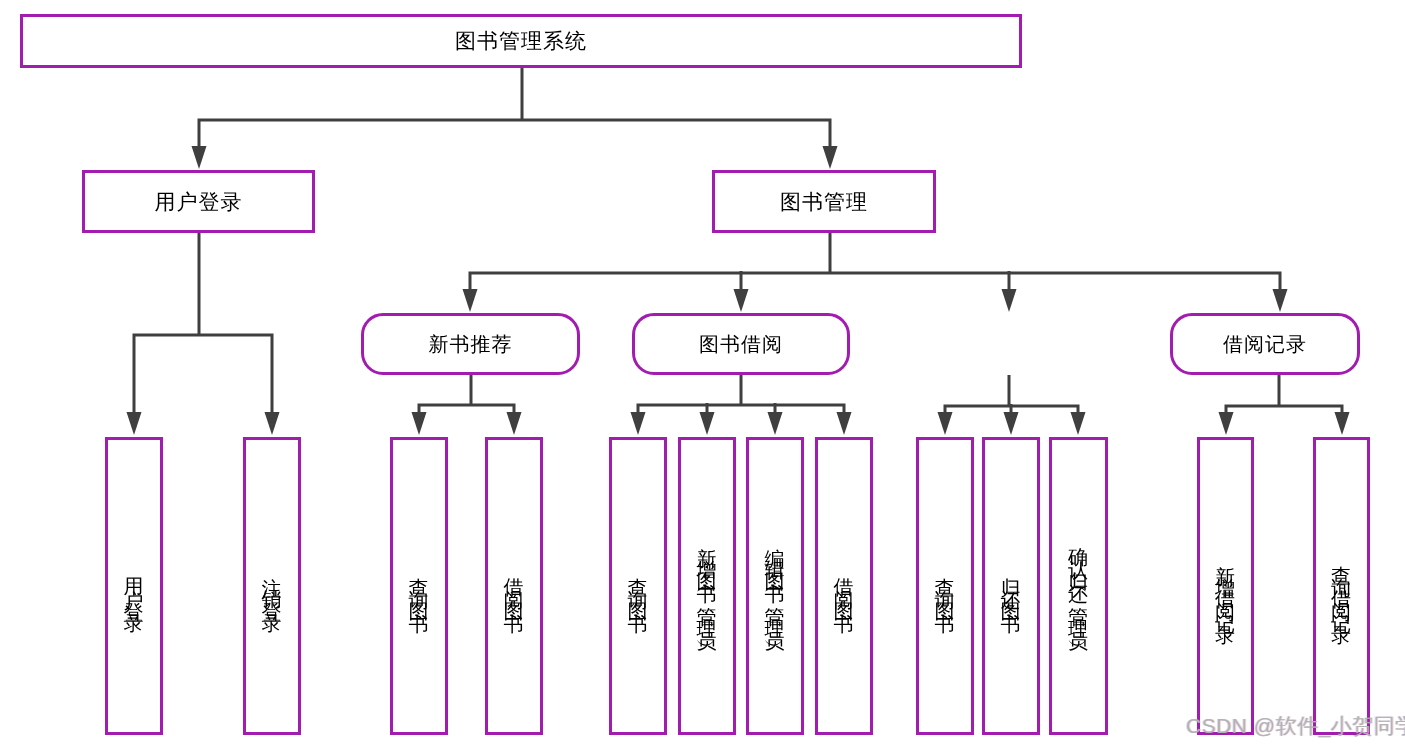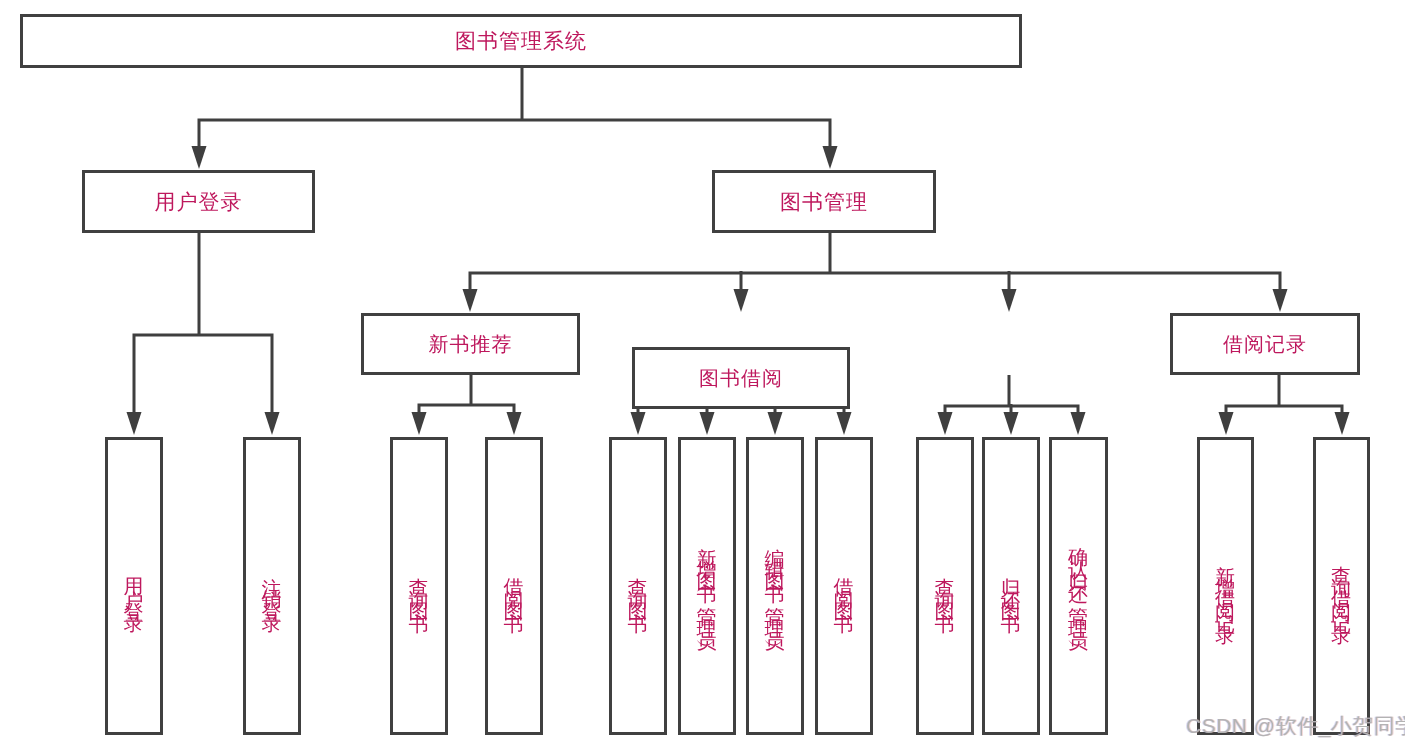--- a/index.html
+++ b/index.html
@@ -12,29 +12,29 @@
     overflow: hidden;
   }
   .connectors {
     position: absolute;
     left: 0; top: 0;
   }
   .node {
     position: absolute;
     box-sizing: border-box;
     background: #ffffff;
-    border: 3px solid #404040;
-    color: #be185d;
+    border: 3px solid #a21caf;
+    color: #000000;
     display: flex;
     align-items: center;
     justify-content: center;
     text-align: center;
   }
   .h-node { font-size: 21px; letter-spacing: 1px; }
-  .l3-node { font-size: 20px; }
+  .l3-node { font-size: 20px; border-radius: 22px; }
   .v-node {
     writing-mode: vertical-rl;
     text-orientation: mixed;
     font-size: 20px;
     letter-spacing: 12px;
     line-height: 1;
   }
   .watermark {
     position: absolute;
     left: 1186px;
@@ -91,21 +91,21 @@
       <polygon points="1334.5,412 1349.5,412 1342,435"></polygon>
     </g>
   </svg>
 
   <div class="node h-node" style="left:20px; top:14px; width:1002px; height:54px;">图书管理系统</div>
 
   <div class="node h-node" style="left:82px; top:170px; width:233px; height:63px;">用户登录</div>
   <div class="node h-node" style="left:712px; top:170px; width:224px; height:63px;">图书管理</div>
 
   <div class="node h-node l3-node" style="left:361px; top:313px; width:219px; height:62px;">新书推荐</div>
-  <div class="node h-node l3-node" style="left:632px; top:313px; width:218px; height:62px;margin-top:34px;">图书借阅</div>
+  <div class="node h-node l3-node" style="left:632px; top:313px; width:218px; height:62px;">图书借阅</div>
   <div class="node h-node l3-node" style="left:1170px; top:313px; width:190px; height:62px;">借阅记录</div>
 
   <div class="node v-node" style="left:105px; top:437px; width:58px; height:298px;">用户登录</div>
   <div class="node v-node" style="left:243px; top:437px; width:58px; height:298px;">注销登录</div>
   <div class="node v-node" style="left:390px; top:437px; width:58px; height:298px;">查询图书</div>
   <div class="node v-node" style="left:485px; top:437px; width:58px; height:298px;">借阅图书</div>
   <div class="node v-node" style="left:609px; top:437px; width:58px; height:298px;">查询图书</div>
   <div class="node v-node" style="left:678px; top:437px; width:58px; height:298px;">新增图书（管理员）</div>
   <div class="node v-node" style="left:746px; top:437px; width:58px; height:298px;">编辑图书（管理员）</div>
   <div class="node v-node" style="left:815px; top:437px; width:58px; height:298px;">借阅图书</div>

